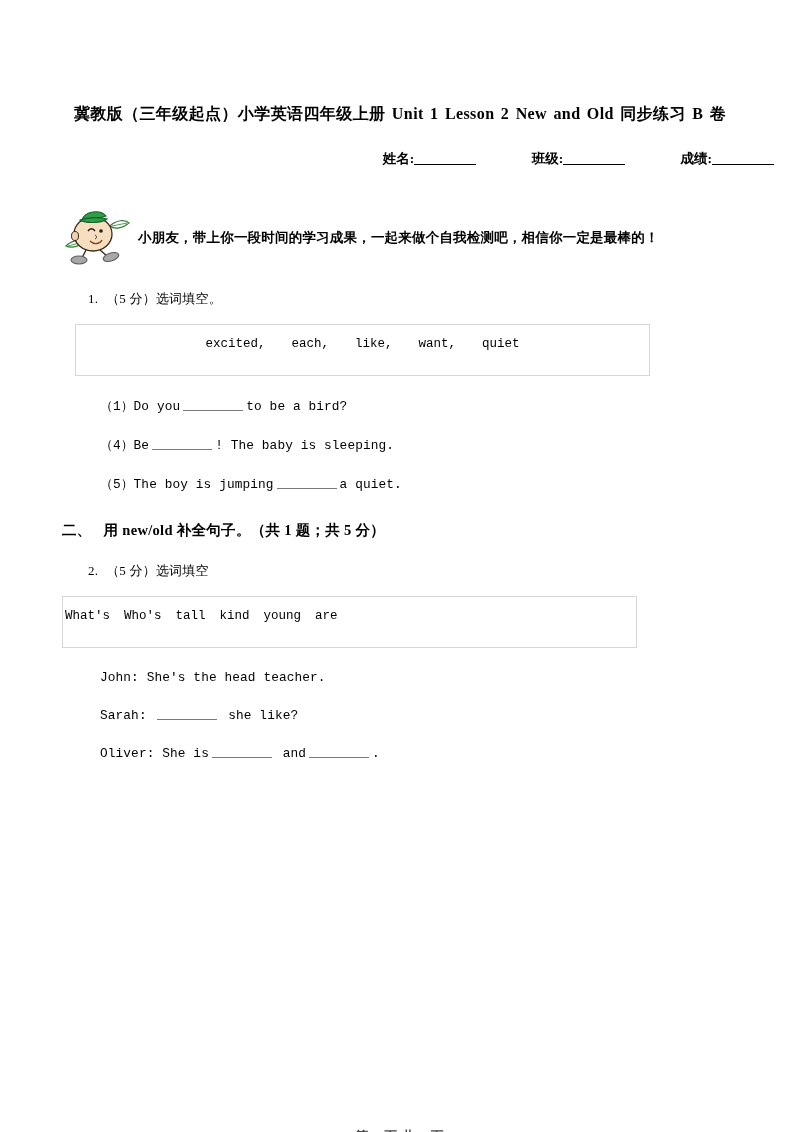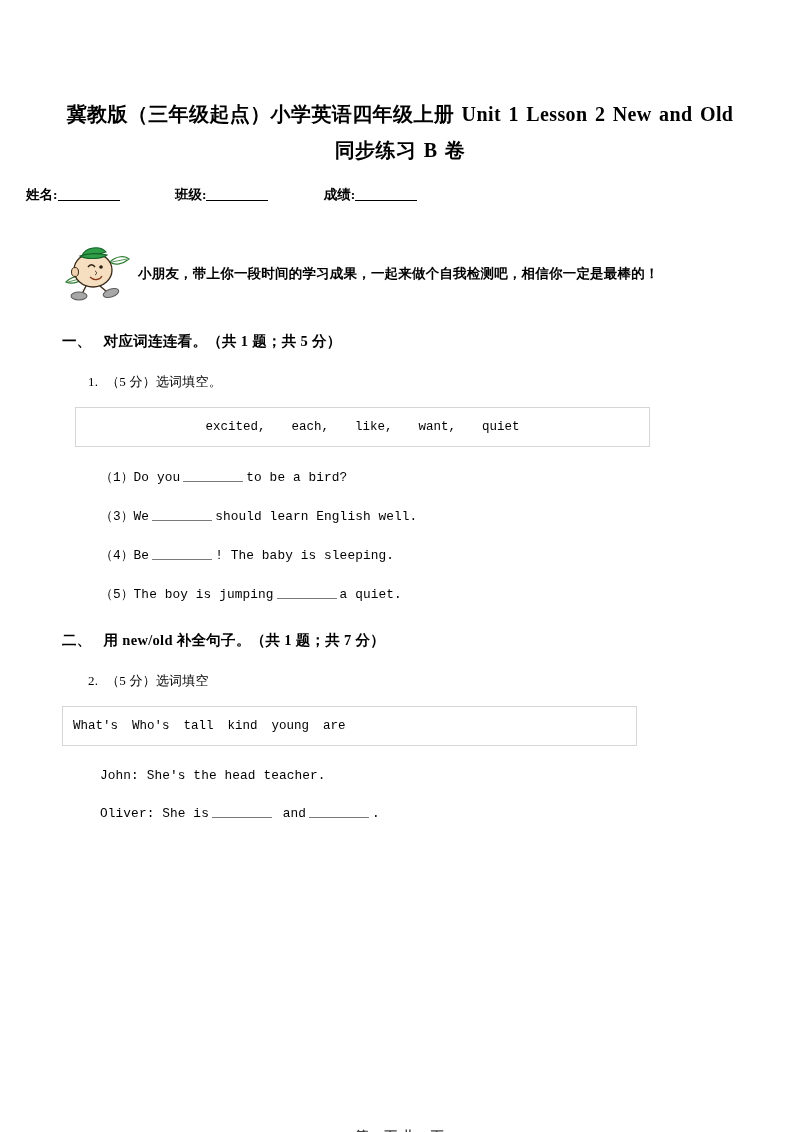--- a/index.html
+++ b/index.html
@@ -22,32 +22,32 @@
     padding: 0;
     position: relative;
   }
 
   
   .title-block {
     margin: 96px 62px 0 62px;
     text-align: center;
   }
   .doc-title {
-    font-size: 20px;
+    font-size: 16px;
     font-weight: bold;
     line-height: 36px;
     letter-spacing: 0.4px;
     text-align: center;
     word-spacing: 2px;
   }
 
   
   .info-row {
     margin: 18px 0 0 0;
-    text-align: left;
+    text-align: right;
     font-size: 13.5px;
     font-weight: bold;
   }
   .info-item {
     display: inline-block;
     margin: 0 26px;
     white-space: nowrap;
   }
   .info-blank {
     display: inline-block;
@@ -94,34 +94,34 @@
     letter-spacing: 0.2px;
   }
   .question-line .q-num { margin-right: 8px; }
 
   
   .wordbank {
     margin: 16px 62px 0 75px;
     border: 1px solid #d6d6d6;
     background: #ffffff;
     box-sizing: border-box;
-    height: 40px;
+    height: 52px;
     line-height: 38px;
     font-size: 12.5px;
     font-family: "Liberation Mono", "DejaVu Sans Mono", monospace;
   }
   .wordbank.centered {
     width: 575px;
     text-align: center;
   }
   .wordbank.left {
     margin-left: 62px;
     width: 575px;
     text-align: left;
-    padding-left: 10px;
+    padding-left: 2px;
   }
   .wordbank .w { display: inline-block; margin: 0 13px; }
   .wordbank.left .w { margin: 0 14px 0 0; }
 
   
   .subq {
     margin: 22px 62px 0 100px;
     font-size: 12.8px;
     font-family: "Liberation Mono", "DejaVu Sans Mono", monospace;
     letter-spacing: 0.1px;
@@ -207,67 +207,64 @@
         <path d="M24 44 L20 52" stroke="#3a2a18" stroke-width="1.4" fill="none"></path>
         <path d="M38 44 L45 50" stroke="#3a2a18" stroke-width="1.4" fill="none"></path>
 
         <ellipse cx="17" cy="54" rx="8" ry="4" fill="#a8a8a8" stroke="#5d5d5d" stroke-width="1.1"></ellipse>
         <ellipse cx="49" cy="51" rx="8" ry="4" fill="#a8a8a8" stroke="#5d5d5d" stroke-width="1.1" transform="rotate(-18 49 51)"></ellipse>
       </svg>
     </div>
     <div class="intro-text">小朋友，带上你一段时间的学习成果，一起来做个自我检测吧，相信你一定是最棒的！</div>
   </div>
 
-  <div class="section-head">
-    <span class="sec-num">一、</span><span>对应词连连看。（共 1 题；共 5 分）</span>
-  </div>
 
   <div class="question-line">
     <span class="q-num">1.</span><span>（5 分）选词填空。</span>
   </div>
 
   <div class="wordbank centered">
     <span class="w">excited,</span><span class="w">each,</span><span class="w">like,</span><span class="w">want,</span><span class="w">quiet</span>
   </div>
 
   <div class="subq">
     <span>（1）</span><span>Do you</span><span class="blank"></span><span>to be a bird?</span>
   </div>
 
 
-  <div class="subq">
-    <span>（3）</span><span>We</span><span class="blank"></span><span>should learn English well.</span>
-  </div>
 
   <div class="subq">
     <span>（4）</span><span>Be</span><span class="blank"></span><span>! The baby is sleeping.</span>
   </div>
 
   <div class="subq">
     <span>（5）</span><span>The boy is jumping</span><span class="blank"></span><span>a quiet.</span>
   </div>
 
   <div class="section-head">
-    <span class="sec-num">二、</span><span>用 new/old 补全句子。（共 1 题；共 7 分）</span>
+    <span class="sec-num">二、</span><span>用 new/old 补全句子。（共 1 题；共 5 分）</span>
   </div>
 
   <div class="question-line">
     <span class="q-num">2.</span><span>（5 分）选词填空</span>
   </div>
 
   <div class="wordbank left">
     <span class="w">What's</span><span class="w">Who's</span><span class="w">tall</span><span class="w">kind</span><span class="w">young</span><span class="w">are</span>
   </div>
 
 
 
   <div class="dlg">
     <span>John:</span>&nbsp;<span>She's the head teacher.</span>
   </div>
 
+  <div class="dlg">
+    <span>Sarah:</span>&nbsp;<span class="blank"></span>&nbsp;<span>she like?</span>
+  </div>
 
   <div class="dlg">
     <span>Oliver:</span>&nbsp;<span>She is</span><span class="blank"></span>&nbsp;<span>and</span><span class="blank"></span><span>.</span>
   </div>
 
   <div class="footer">
     <span>第 1 页 共 9 页</span>
   </div>
 
 </div>

